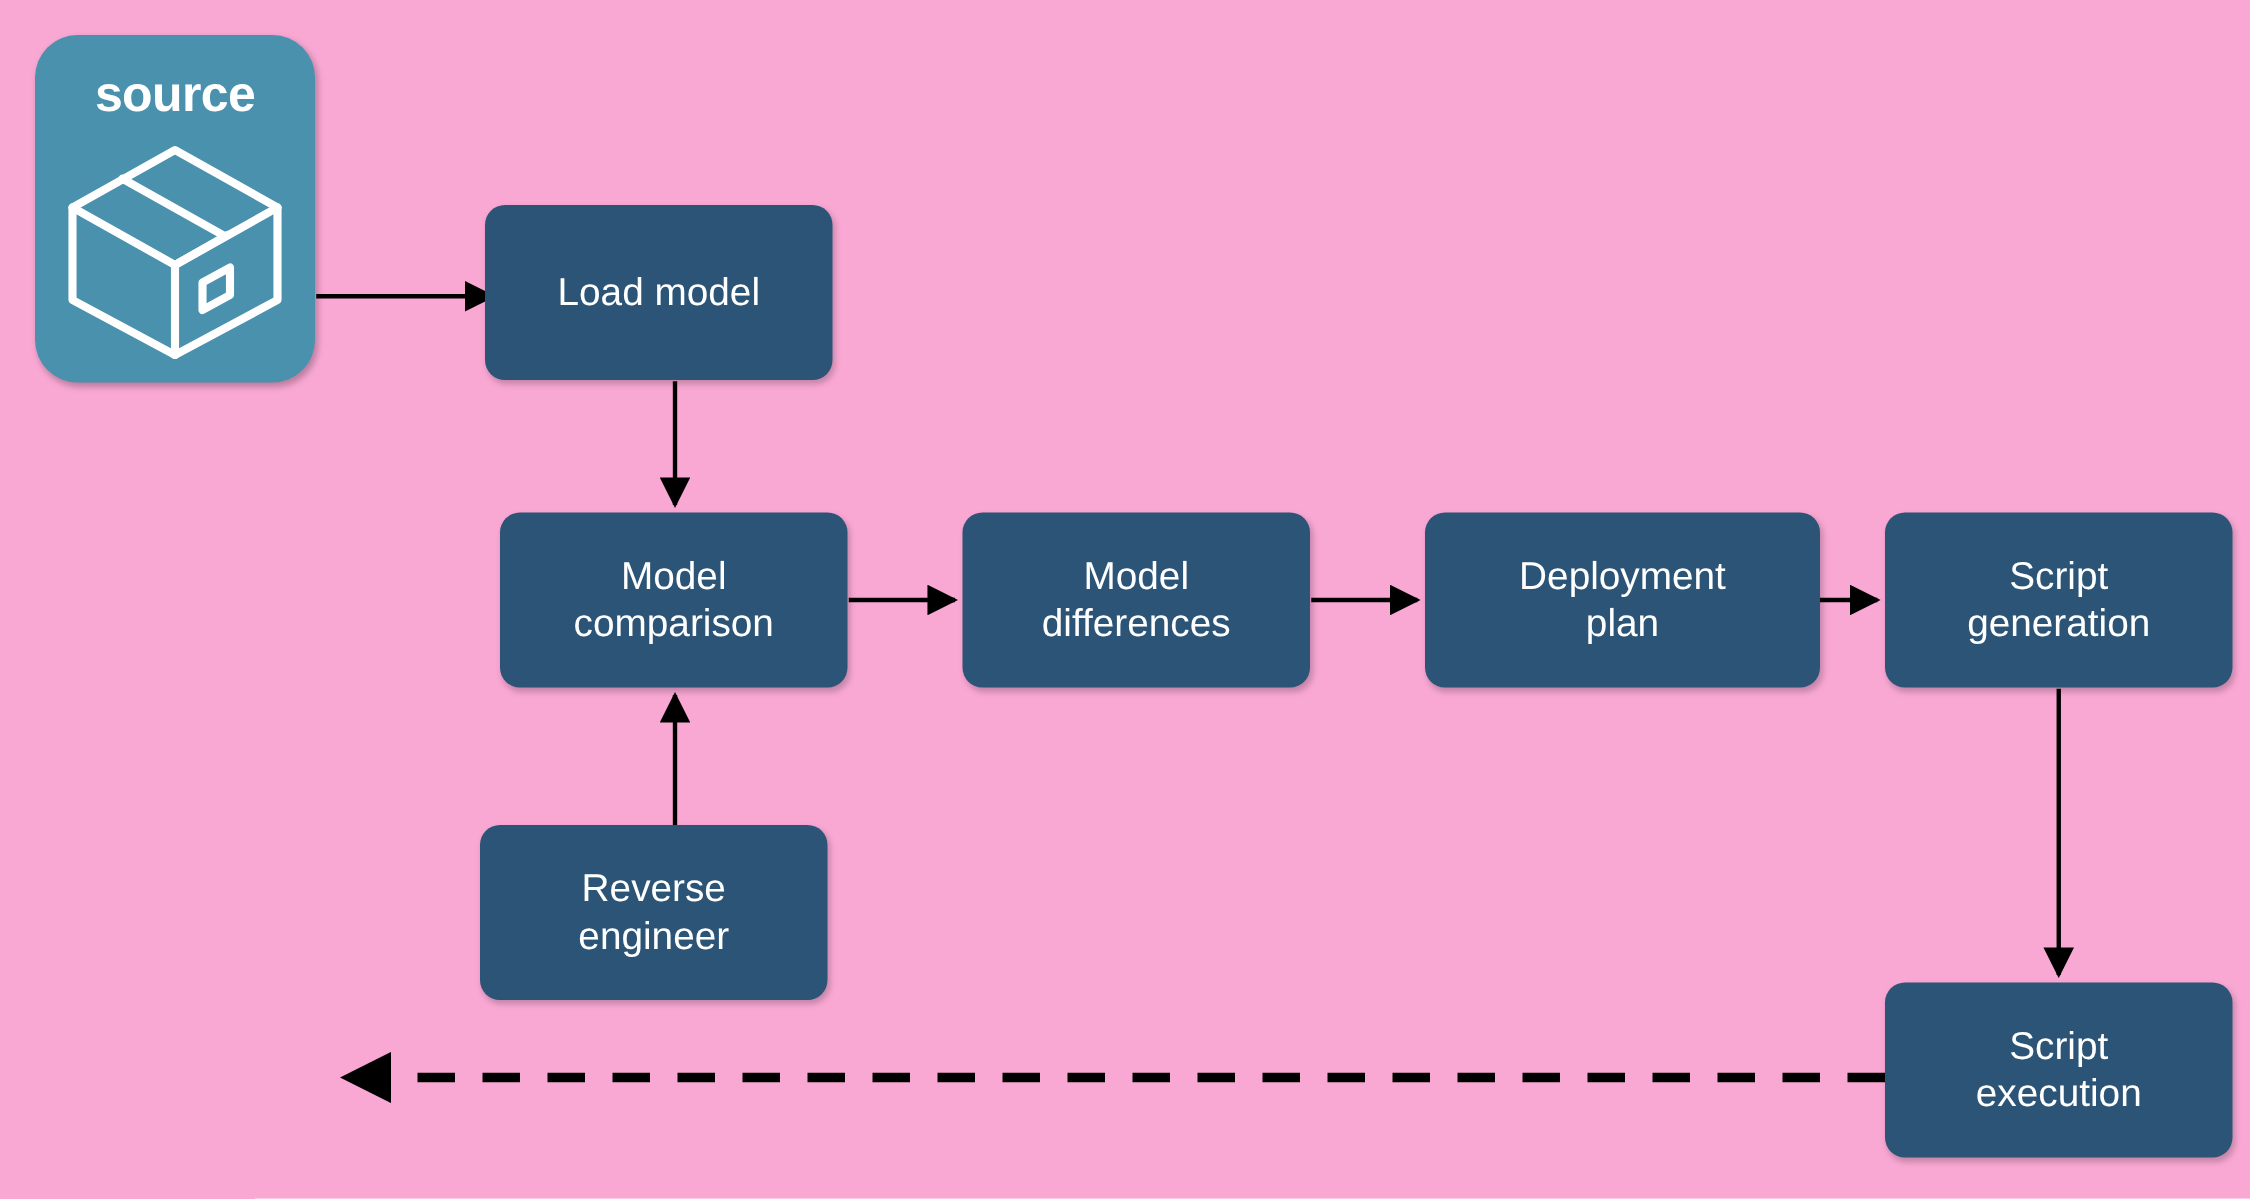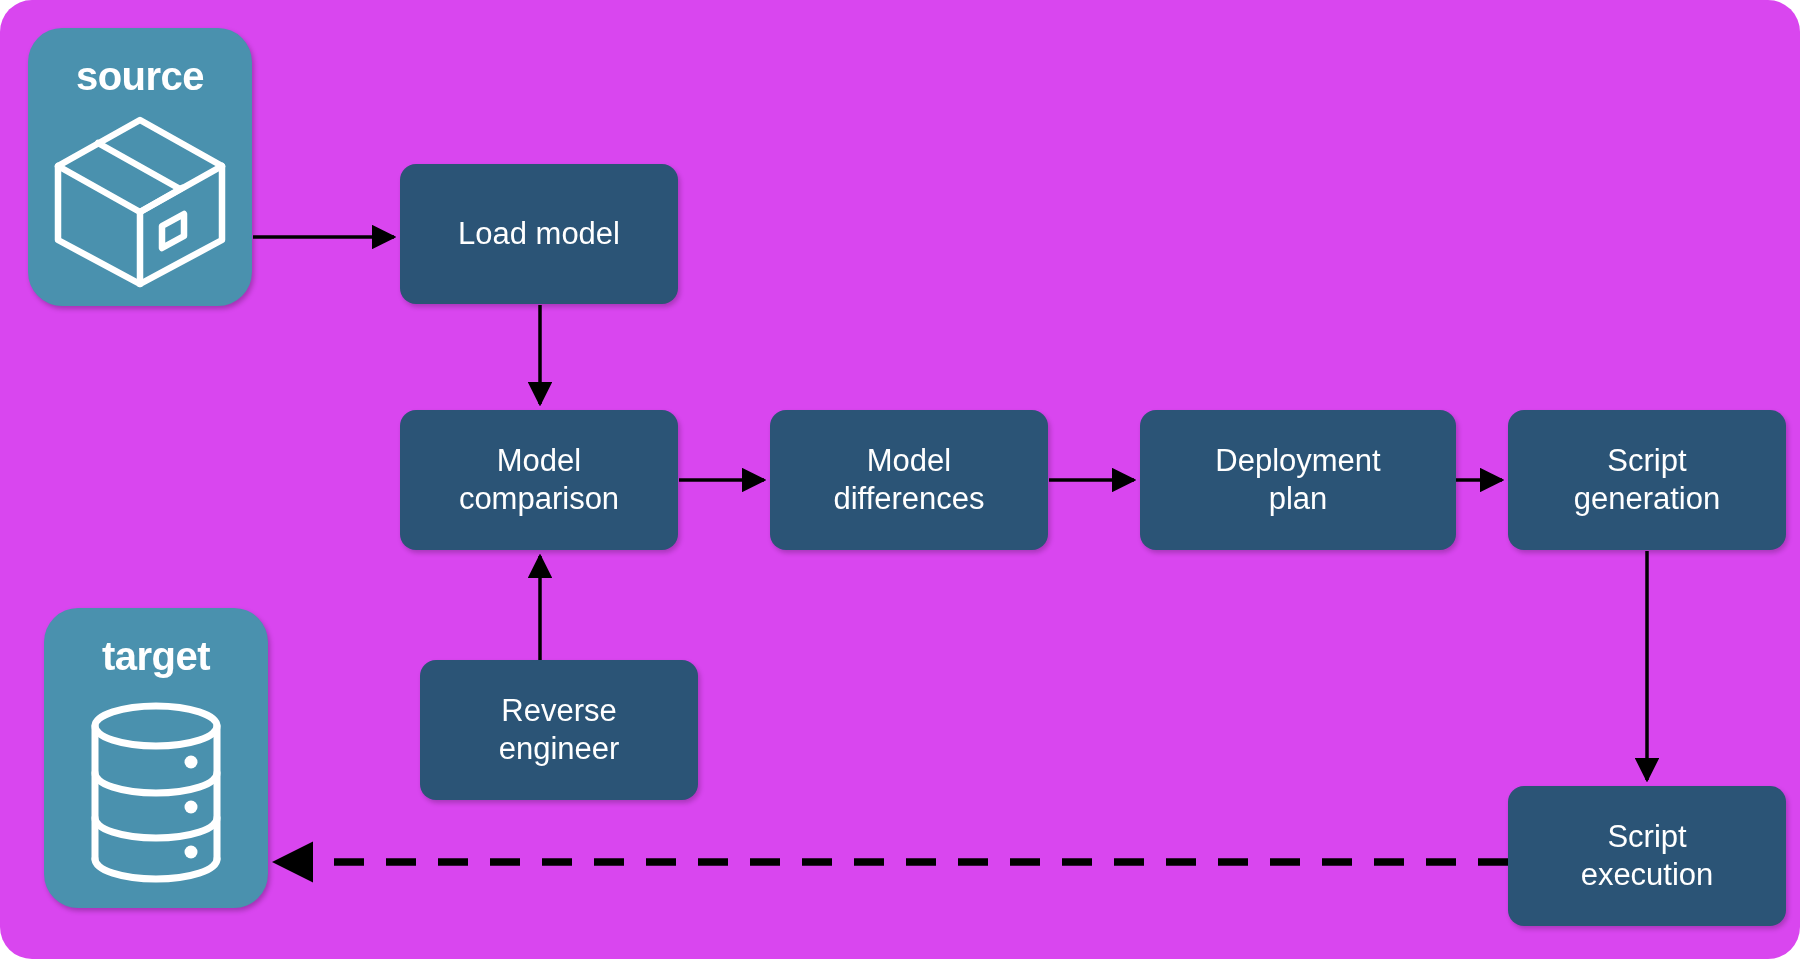--- a/index.html
+++ b/index.html
@@ -7,23 +7,22 @@
     padding: 0;
     background: #ffffff;
   }
   body {
     font-family: "Liberation Sans", sans-serif;
   }
   #canvas {
     position: relative;
     width: 1800px;
     height: 959px;
-    background: #d946ef;
+    background: #f9a8d4;
     overflow: hidden;
-    border-radius: 32px;
   }
   
   .endpoint {
     position: absolute;
     box-sizing: border-box;
     background: #4a91ae;
     border-radius: 34px;
     display: flex;
     flex-direction: column;
     align-items: center;
@@ -118,44 +117,22 @@
 
           <path d="M 48 29 L 130 75"></path>
           <path d="M 90 98 L 132 74"></path>
         </g>
 
         <path d="M 112 112 L 134 100 L 134 122 L 112 134 Z" fill="none" stroke="#ffffff" stroke-width="6.5" stroke-linejoin="round"></path>
       </svg>
     </div>
   </div>
 
-  <div class="endpoint" style="left:44px; top:608px; width:224px; height:300px;">
-    <div class="endpoint-label">target</div>
-    <div class="endpoint-icon">
-      <svg width="150" height="185" viewBox="0 0 150 185" xmlns="http://www.w3.org/2000/svg">
-        <g fill="none" stroke="#ffffff" stroke-width="7" stroke-linejoin="round" stroke-linecap="round">
 
-          <ellipse cx="75" cy="26" rx="61" ry="20"></ellipse>
-
-          <path d="M 14 26 L 14 159"></path>
-          <path d="M 136 26 L 136 159"></path>
-
-          <path d="M 14 159 A 61 20 0 0 0 136 159"></path>
-
-          <path d="M 14 73 A 61 20 0 0 0 136 73"></path>
-          <path d="M 14 118 A 61 20 0 0 0 136 118"></path>
-        </g>
-        <circle cx="110" cy="62" r="6.5" fill="#ffffff"></circle>
-        <circle cx="110" cy="107" r="6.5" fill="#ffffff"></circle>
-        <circle cx="110" cy="152" r="6.5" fill="#ffffff"></circle>
-      </svg>
-    </div>
-  </div>
-
-  <div class="pbox" style="left:400px; top:164px; width:278px; height:140px;">
+  <div class="pbox" style="left:388px; top:164px; width:278px; height:140px;">
     <span>Load model</span>
   </div>
 
   <div class="pbox" style="left:400px; top:410px; width:278px; height:140px;">
     <span>Model
 comparison</span>
   </div>
 
   <div class="pbox" style="left:770px; top:410px; width:278px; height:140px;">
     <span>Model
@@ -170,18 +147,18 @@
   <div class="pbox" style="left:1508px; top:410px; width:278px; height:140px;">
     <span>Script
 generation</span>
   </div>
 
   <div class="pbox" style="left:1508px; top:786px; width:278px; height:140px;">
     <span>Script
 execution</span>
   </div>
 
-  <div class="pbox" style="left:420px; top:660px; width:278px; height:140px;">
+  <div class="pbox" style="left:384px; top:660px; width:278px; height:140px;">
     <span>Reverse
 engineer</span>
   </div>
 
 </div>
 
 </body></html>

